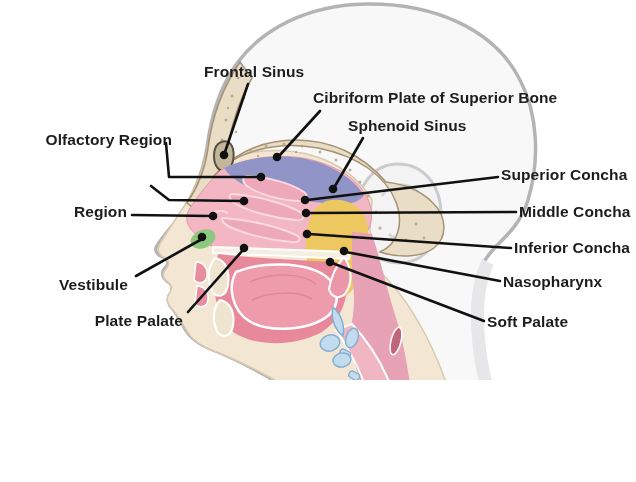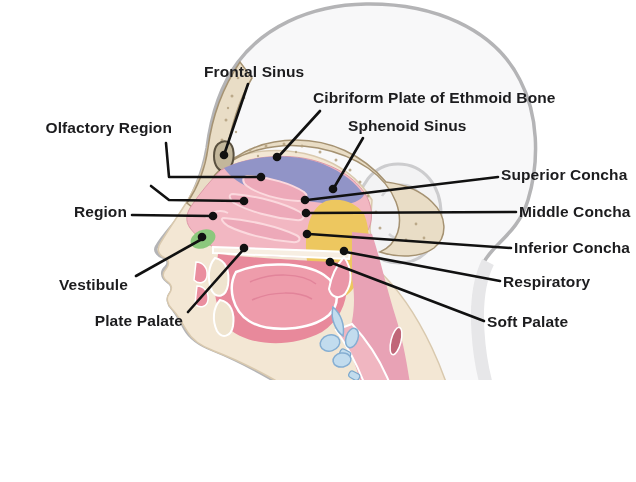--- a/index.html
+++ b/index.html
@@ -170,25 +170,25 @@
       <circle cx="306" cy="213" r="4.3"></circle>
       <circle cx="307" cy="234" r="4.3"></circle>
       <circle cx="344" cy="251" r="4.3"></circle>
       <circle cx="202" cy="237" r="4.3"></circle>
       <circle cx="244" cy="248" r="4.3"></circle>
       <circle cx="330" cy="262" r="4.3"></circle>
     </g>
   </svg>
 
   <div class="label" style="left:204px;top:64px">Frontal Sinus</div>
-  <div class="label" style="left:313px;top:90px">Cibriform Plate of Ethmoid Bone</div>
+  <div class="label" style="left:313px;top:90px">Cibriform Plate of Superior Bone</div>
   <div class="label" style="left:348px;top:118px">Sphenoid Sinus</div>
-  <div class="label" style="right:464px;top:120px">Olfactory Region</div>
+  <div class="label" style="right:464px;top:132px">Olfactory Region</div>
   <div class="label" style="left:501px;top:167px">Superior Concha</div>
   <div class="label" style="right:509px;top:204px">Region</div>
   <div class="label" style="left:519px;top:204px">Middle Concha</div>
   <div class="label" style="left:514px;top:240px">Inferior Concha</div>
-  <div class="label" style="left:503px;top:274px">Respiratory</div>
+  <div class="label" style="left:503px;top:274px">Nasopharynx</div>
   <div class="label" style="right:508px;top:277px">Vestibule</div>
   <div class="label" style="right:453px;top:313px">Plate Palate</div>
   <div class="label" style="left:487px;top:314px">Soft Palate</div>
 
 </div>
 
 </body></html>

